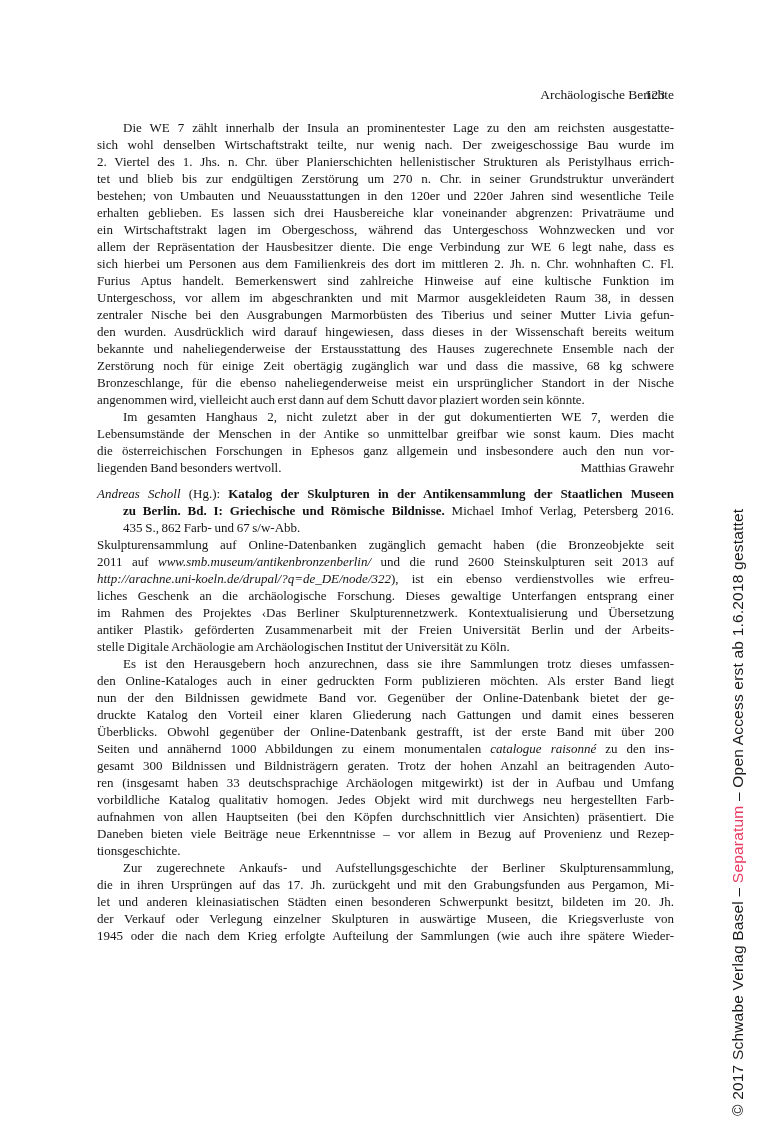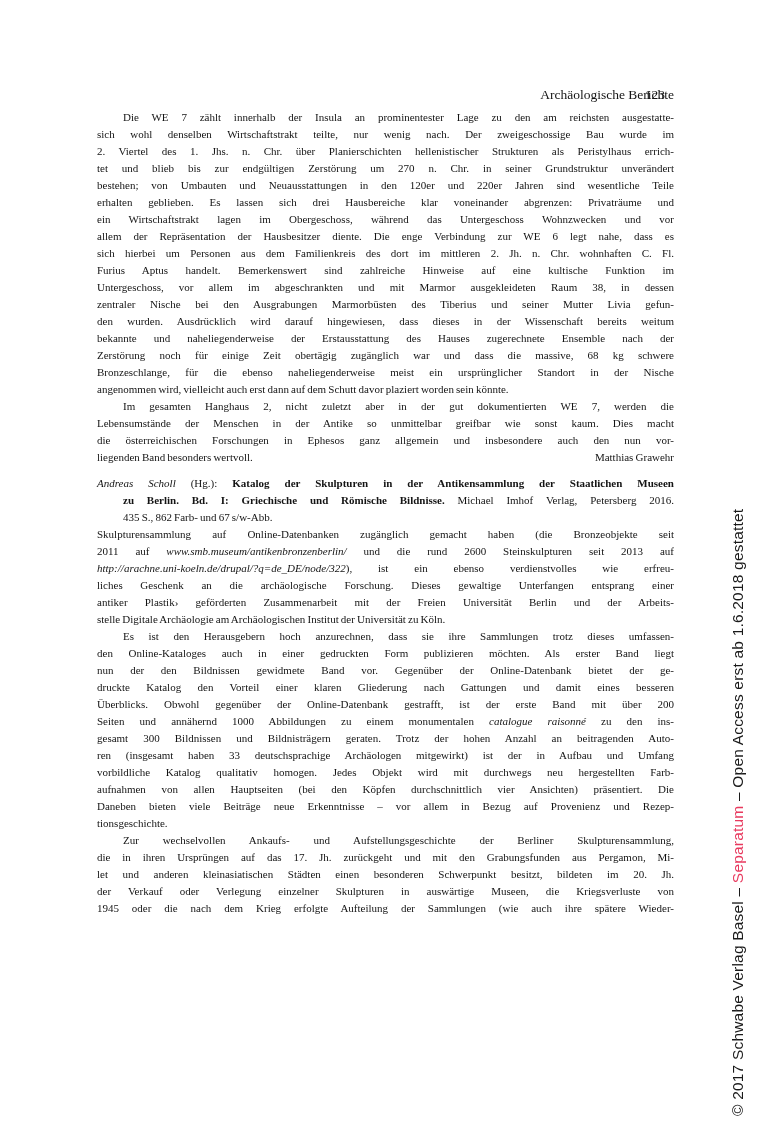--- a/index.html
+++ b/index.html
@@ -22,21 +22,21 @@
 
   .page-header {
     position: relative;
     height: 17px;
     line-height: 17px;
     font-size: 13.5px;
   }
   .journal-title { text-align: right; }
   .page-number   { position: absolute; right: 9px; top: 0; }
 
-  .text-body { margin-top: 6px; font-size: 11px; line-height: 17px; }
+  .text-body { margin-top: 16px; font-size: 13px; line-height: 17px; }
 
   .block { margin: 0; }
   .block.heading { margin-top: 9px; }
 
   .line {
     text-align: justify;
     text-align-last: justify;
     word-spacing: -0.6px;
     white-space: normal;
     min-height: 17px;
@@ -109,39 +109,40 @@
       <div class="block heading">
         <div class="line"><i>Andreas Scholl</i> (Hg.): <b>Katalog der Skulpturen in der Antikensammlung der Staatlichen Museen</b></div>
         <div class="line hang"><b>zu Berlin. Bd. I: Griechische und Römische Bildnisse.</b> Michael Imhof Verlag, Petersberg 2016.</div>
         <div class="line last hang">435 S., 862 Farb- und 67 s/w-Abb.</div>
       </div>
       <div class="block paragraph">
         <div class="line">Skulpturensammlung auf Online-Datenbanken zugänglich gemacht haben (die Bronzeobjekte seit</div>
         <div class="line">2011 auf <i>www.smb.museum/antikenbronzenberlin/</i> und die rund 2600 Steinskulpturen seit 2013 auf</div>
         <div class="line"><i>http://arachne.uni-koeln.de/drupal/?q=de_DE/node/322</i>), ist ein ebenso verdienstvolles wie erfreu-</div>
         <div class="line">liches Geschenk an die archäologische Forschung. Dieses gewaltige Unterfangen entsprang einer</div>
+        <div class="line">im Rahmen des Projektes ‹Das Berliner Skulpturennetzwerk. Kontextualisierung und Übersetzung</div>
         <div class="line">antiker Plastik› geförderten Zusammenarbeit mit der Freien Universität Berlin und der Arbeits-</div>
         <div class="line last">stelle Digitale Archäologie am Archäologischen Institut der Universität zu Köln.</div>
       </div>
       <div class="block paragraph">
         <div class="line indent">Es ist den Herausgebern hoch anzurechnen, dass sie ihre Sammlungen trotz dieses umfassen-</div>
         <div class="line">den Online-Kataloges auch in einer gedruckten Form publizieren möchten. Als erster Band liegt</div>
         <div class="line">nun der den Bildnissen gewidmete Band vor. Gegenüber der Online-Datenbank bietet der ge-</div>
         <div class="line">druckte Katalog den Vorteil einer klaren Gliederung nach Gattungen und damit eines besseren</div>
         <div class="line">Überblicks. Obwohl gegenüber der Online-Datenbank gestrafft, ist der erste Band mit über 200</div>
         <div class="line">Seiten und annähernd 1000 Abbildungen zu einem monumentalen <i>catalogue raisonné</i> zu den ins-</div>
         <div class="line">gesamt 300 Bildnissen und Bildnisträgern geraten. Trotz der hohen Anzahl an beitragenden Auto-</div>
         <div class="line">ren (insgesamt haben 33 deutschsprachige Archäologen mitgewirkt) ist der in Aufbau und Umfang</div>
         <div class="line">vorbildliche Katalog qualitativ homogen. Jedes Objekt wird mit durchwegs neu hergestellten Farb-</div>
         <div class="line">aufnahmen von allen Hauptseiten (bei den Köpfen durchschnittlich vier Ansichten) präsentiert. Die</div>
         <div class="line">Daneben bieten viele Beiträge neue Erkenntnisse – vor allem in Bezug auf Provenienz und Rezep-</div>
         <div class="line last">tionsgeschichte.</div>
       </div>
       <div class="block paragraph">
-        <div class="line indent">Zur wechselvollen Ankaufs- und Aufstellungsgeschichte der Berliner Skulpturensammlung,</div>
+        <div class="line indent">Zur zugerechnete Ankaufs- und Aufstellungsgeschichte der Berliner Skulpturensammlung,</div>
         <div class="line">die in ihren Ursprüngen auf das 17. Jh. zurückgeht und mit den Grabungsfunden aus Pergamon, Mi-</div>
         <div class="line">let und anderen kleinasiatischen Städten einen besonderen Schwerpunkt besitzt, bildeten im 20. Jh.</div>
         <div class="line">der Verkauf oder Verlegung einzelner Skulpturen in auswärtige Museen, die Kriegsverluste von</div>
         <div class="line">1945 oder die nach dem Krieg erfolgte Aufteilung der Sammlungen (wie auch ihre spätere Wieder-</div>
       </div>
     </div>
 </div>
 
 <div class="sidebar-imprint">
   <span>© 2017 Schwabe Verlag Basel – </span><span style="color: rgb(232, 57, 94);">Separatum</span><span> – Open Access erst ab 1.6.2018 gestattet</span>

